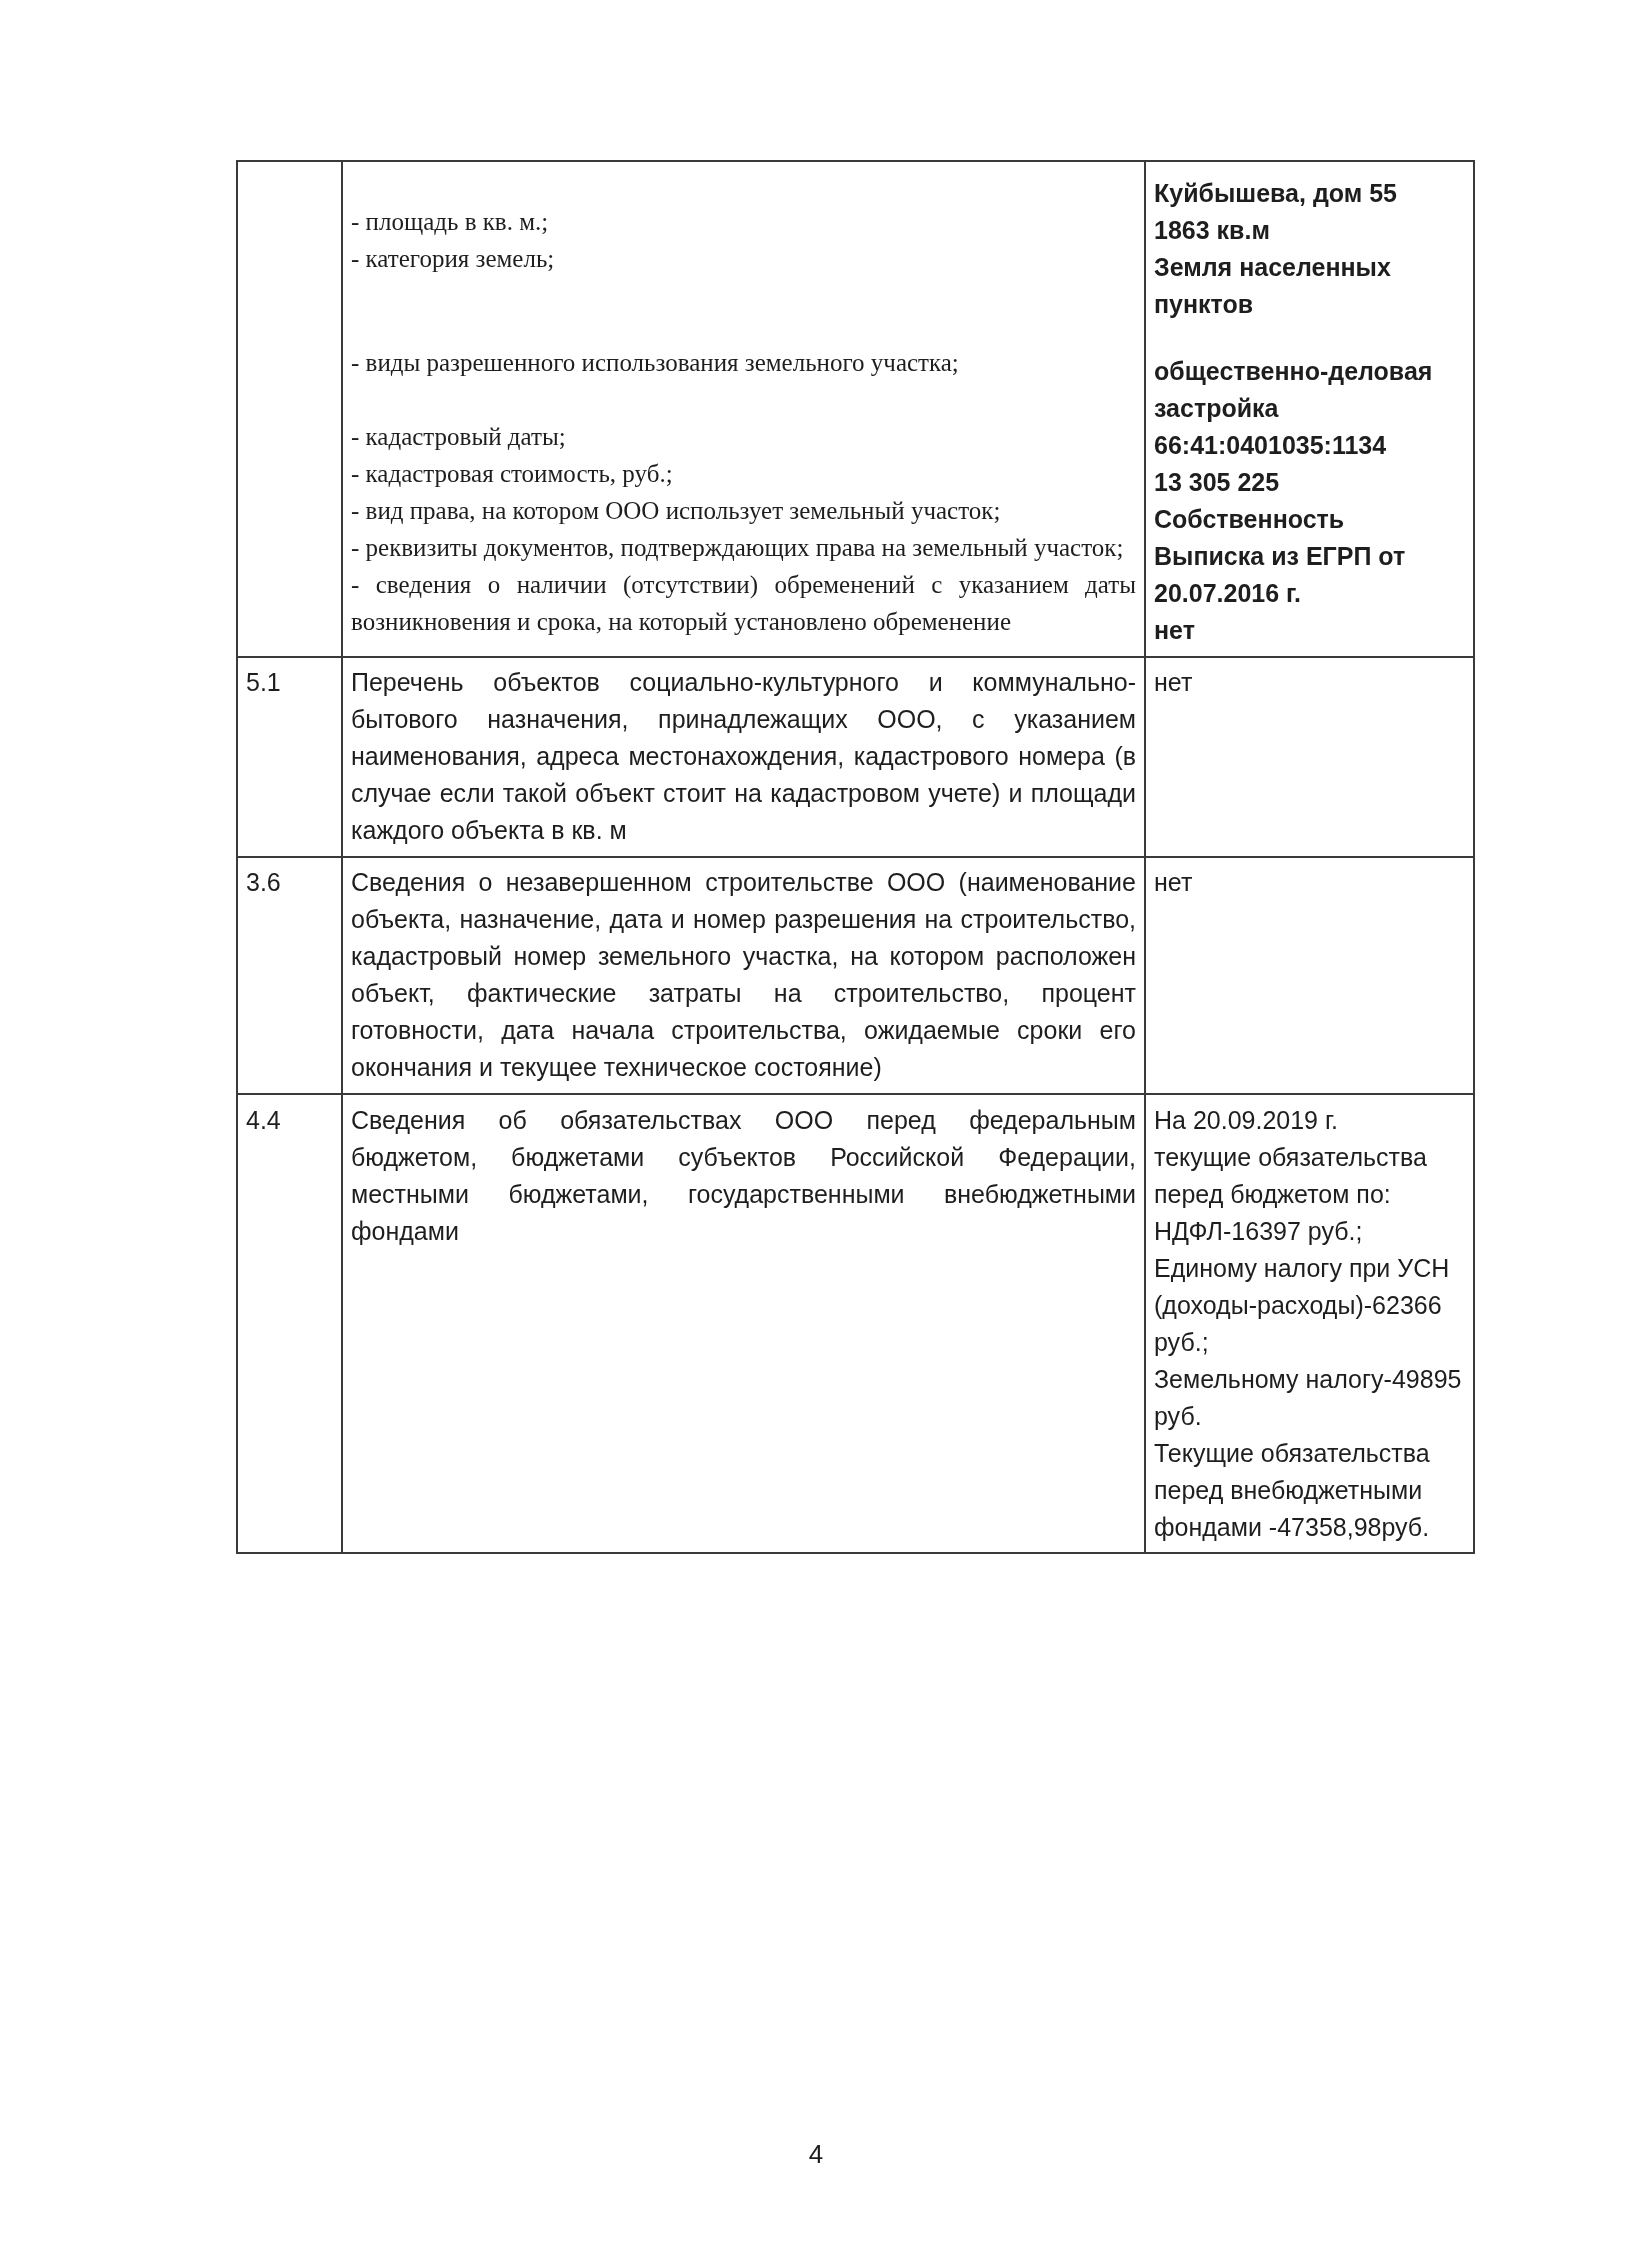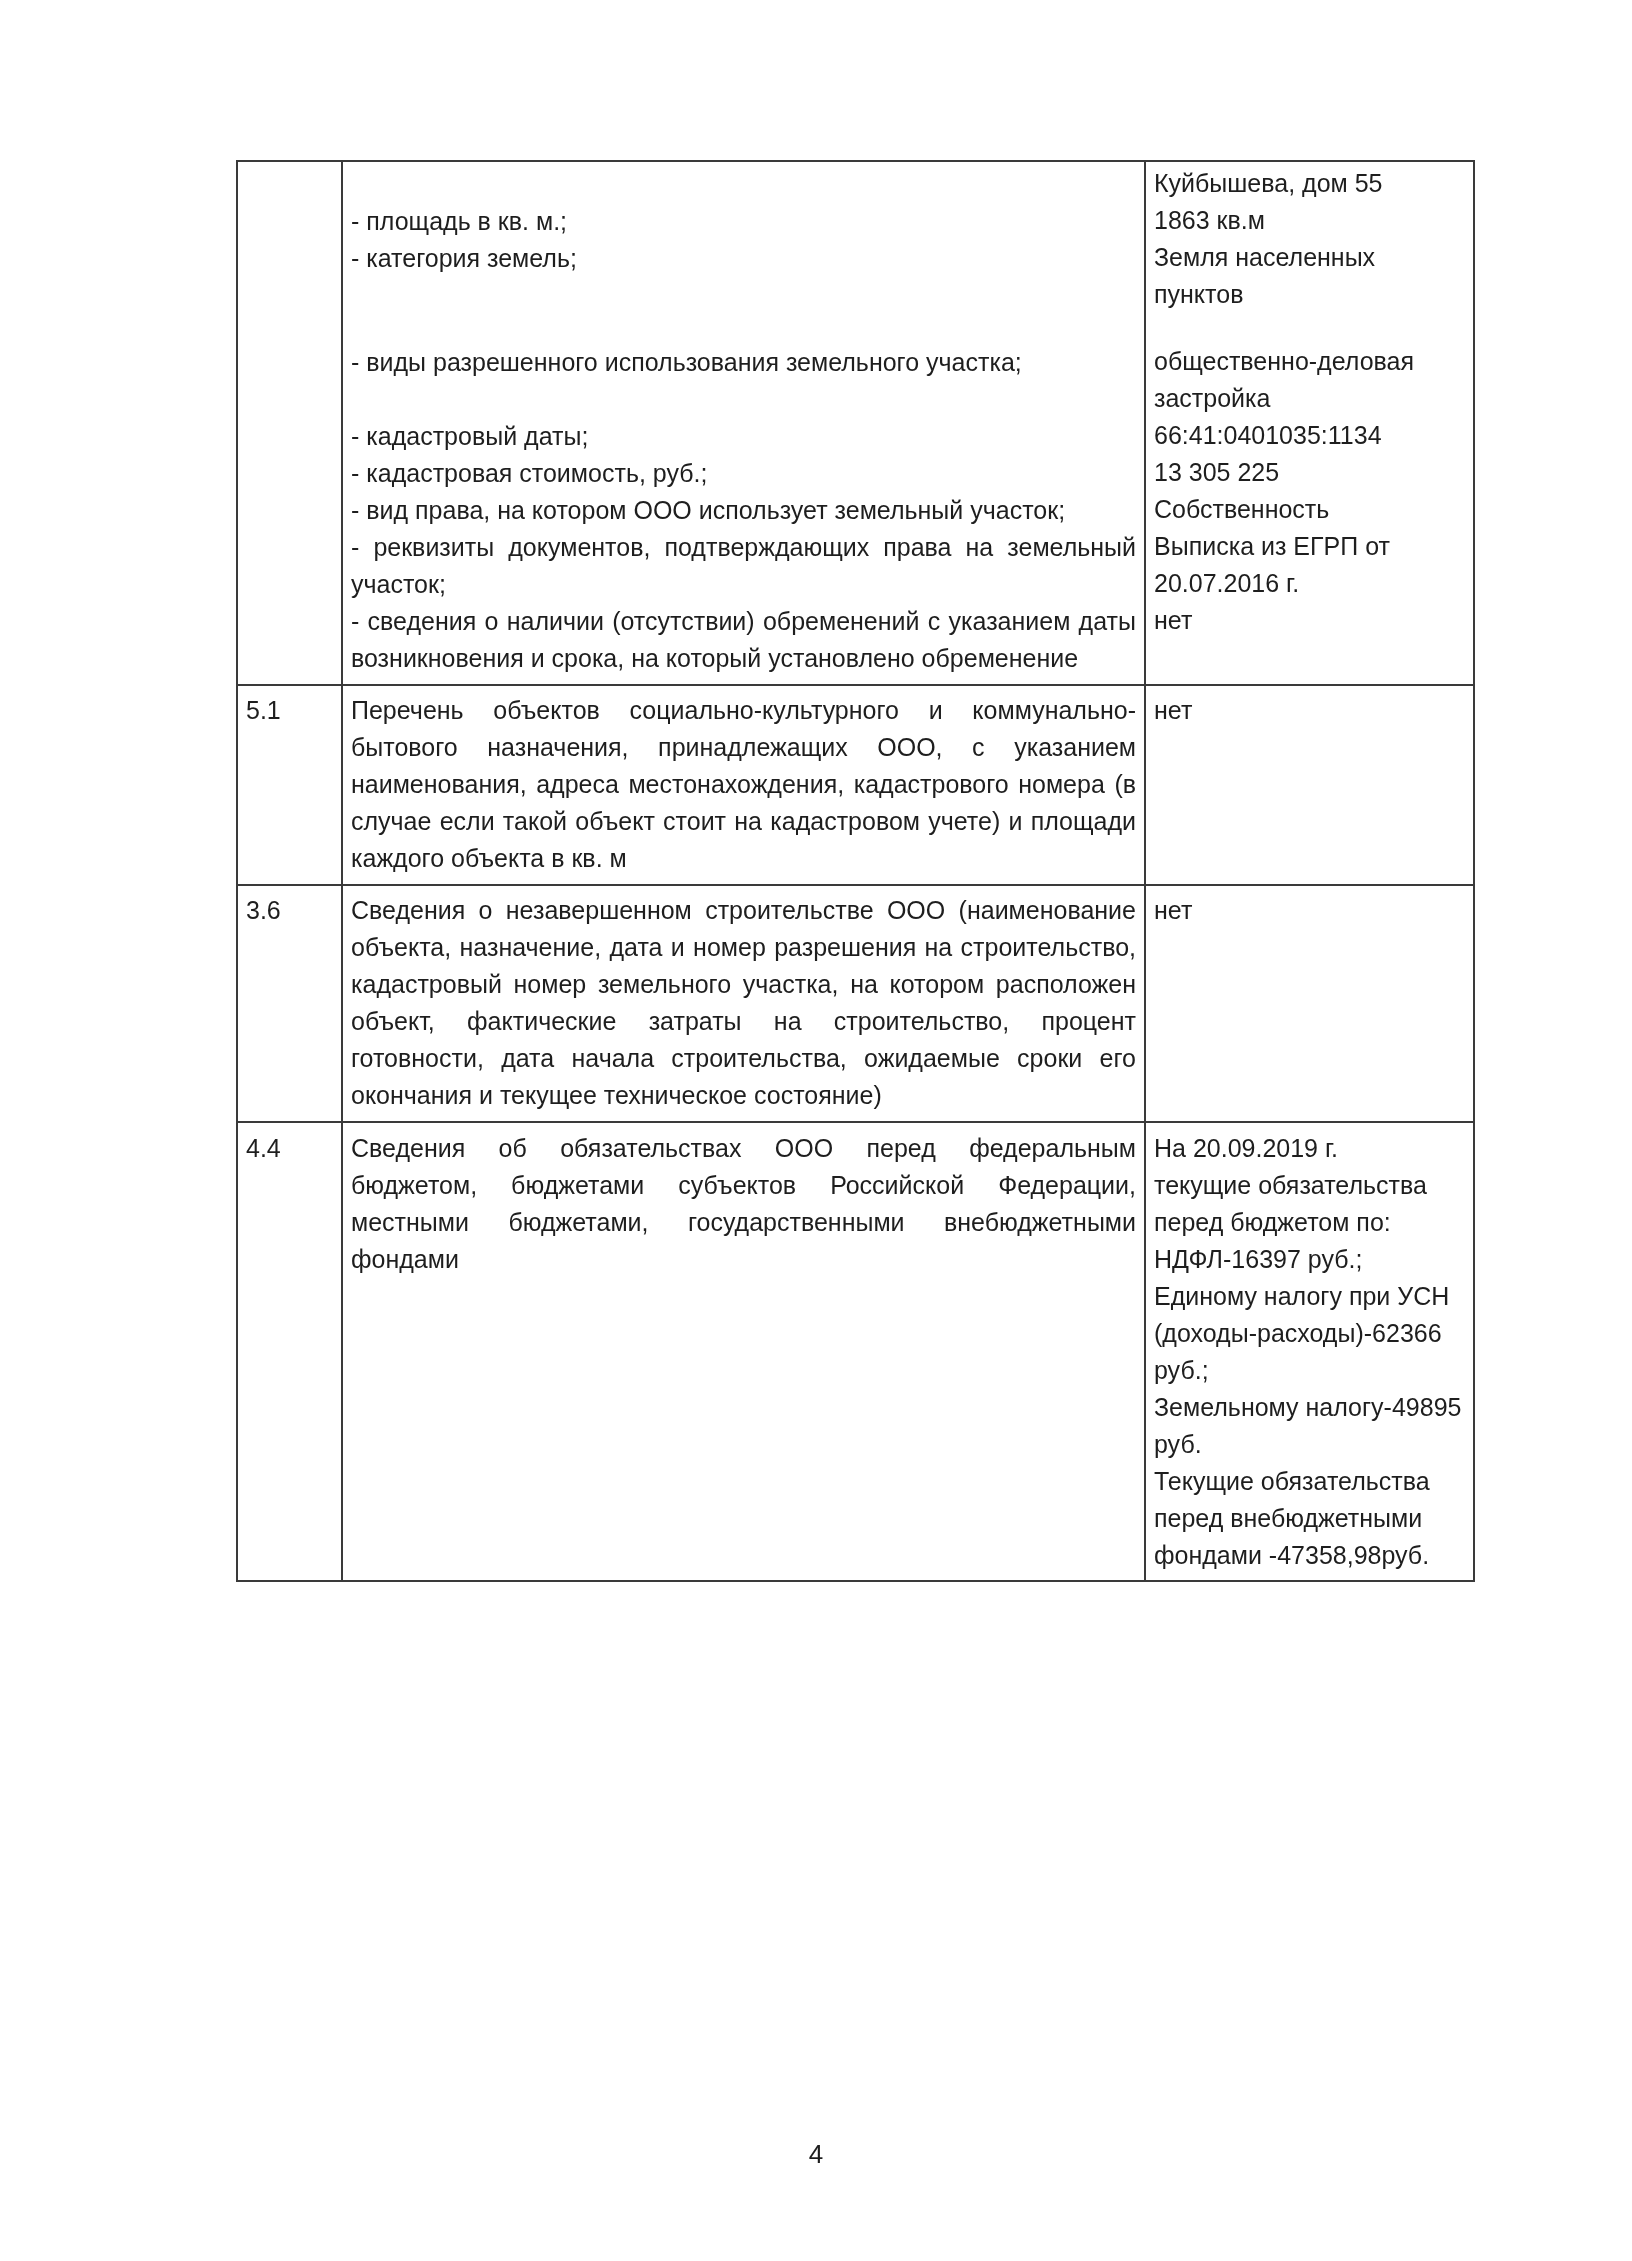--- a/index.html
+++ b/index.html
@@ -36,34 +36,34 @@
   <table class="doc">
     <colgroup>
         <col class="c1">
         <col class="c2">
         <col class="c3">
       </colgroup>
 
     <tbody>
         <tr style="height:385px;">
       <td></td>
-      <td class="just" style="padding-top:41px;">
+      <td class="just" style="padding-top:41px;font-family:Liberation Serif, serif;">
         <span class="line">- площадь в кв. м.;</span>
         <span class="line">- категория земель;</span>
         <span class="gap-sm"></span>
             <span class="gap-sm" style="height:30px"></span>
         <span class="line">- виды разрешенного использования земельного участка;</span>
         <span class="gap-sm"></span>
         <span class="line">- кадастровый даты;</span>
         <span class="line">- кадастровая стоимость, руб.;</span>
         <span class="line">- вид права, на котором ООО использует земельный участок;</span>
         <span class="line" style="text-align:justify;text-align-last:left;">- реквизиты документов, подтверждающих права на земельный участок;</span>
         <span class="line" style="text-align:justify;">- сведения о наличии (отсутствии) обременений с указанием даты возникновения и срока, на который установлено обременение</span>
       </td>
-      <td style="padding-top:3px;">
+      <td style="padding-top:13px;font-weight:bold;">
         <span class="line">Куйбышева, дом 55</span>
         <span class="line">1863 кв.м</span>
         <span class="line">Земля населенных пунктов</span>
         <span class="gap-sm" style="height:30px"></span>
         <span class="line">общественно-деловая застройка</span>
         <span class="line">66:41:0401035:1134</span>
         <span class="line">13 305 225</span>
         <span class="line">Собственность</span>
         <span class="line">Выписка из ЕГРП от 20.07.2016 г.</span>
         <span class="line">нет</span>

